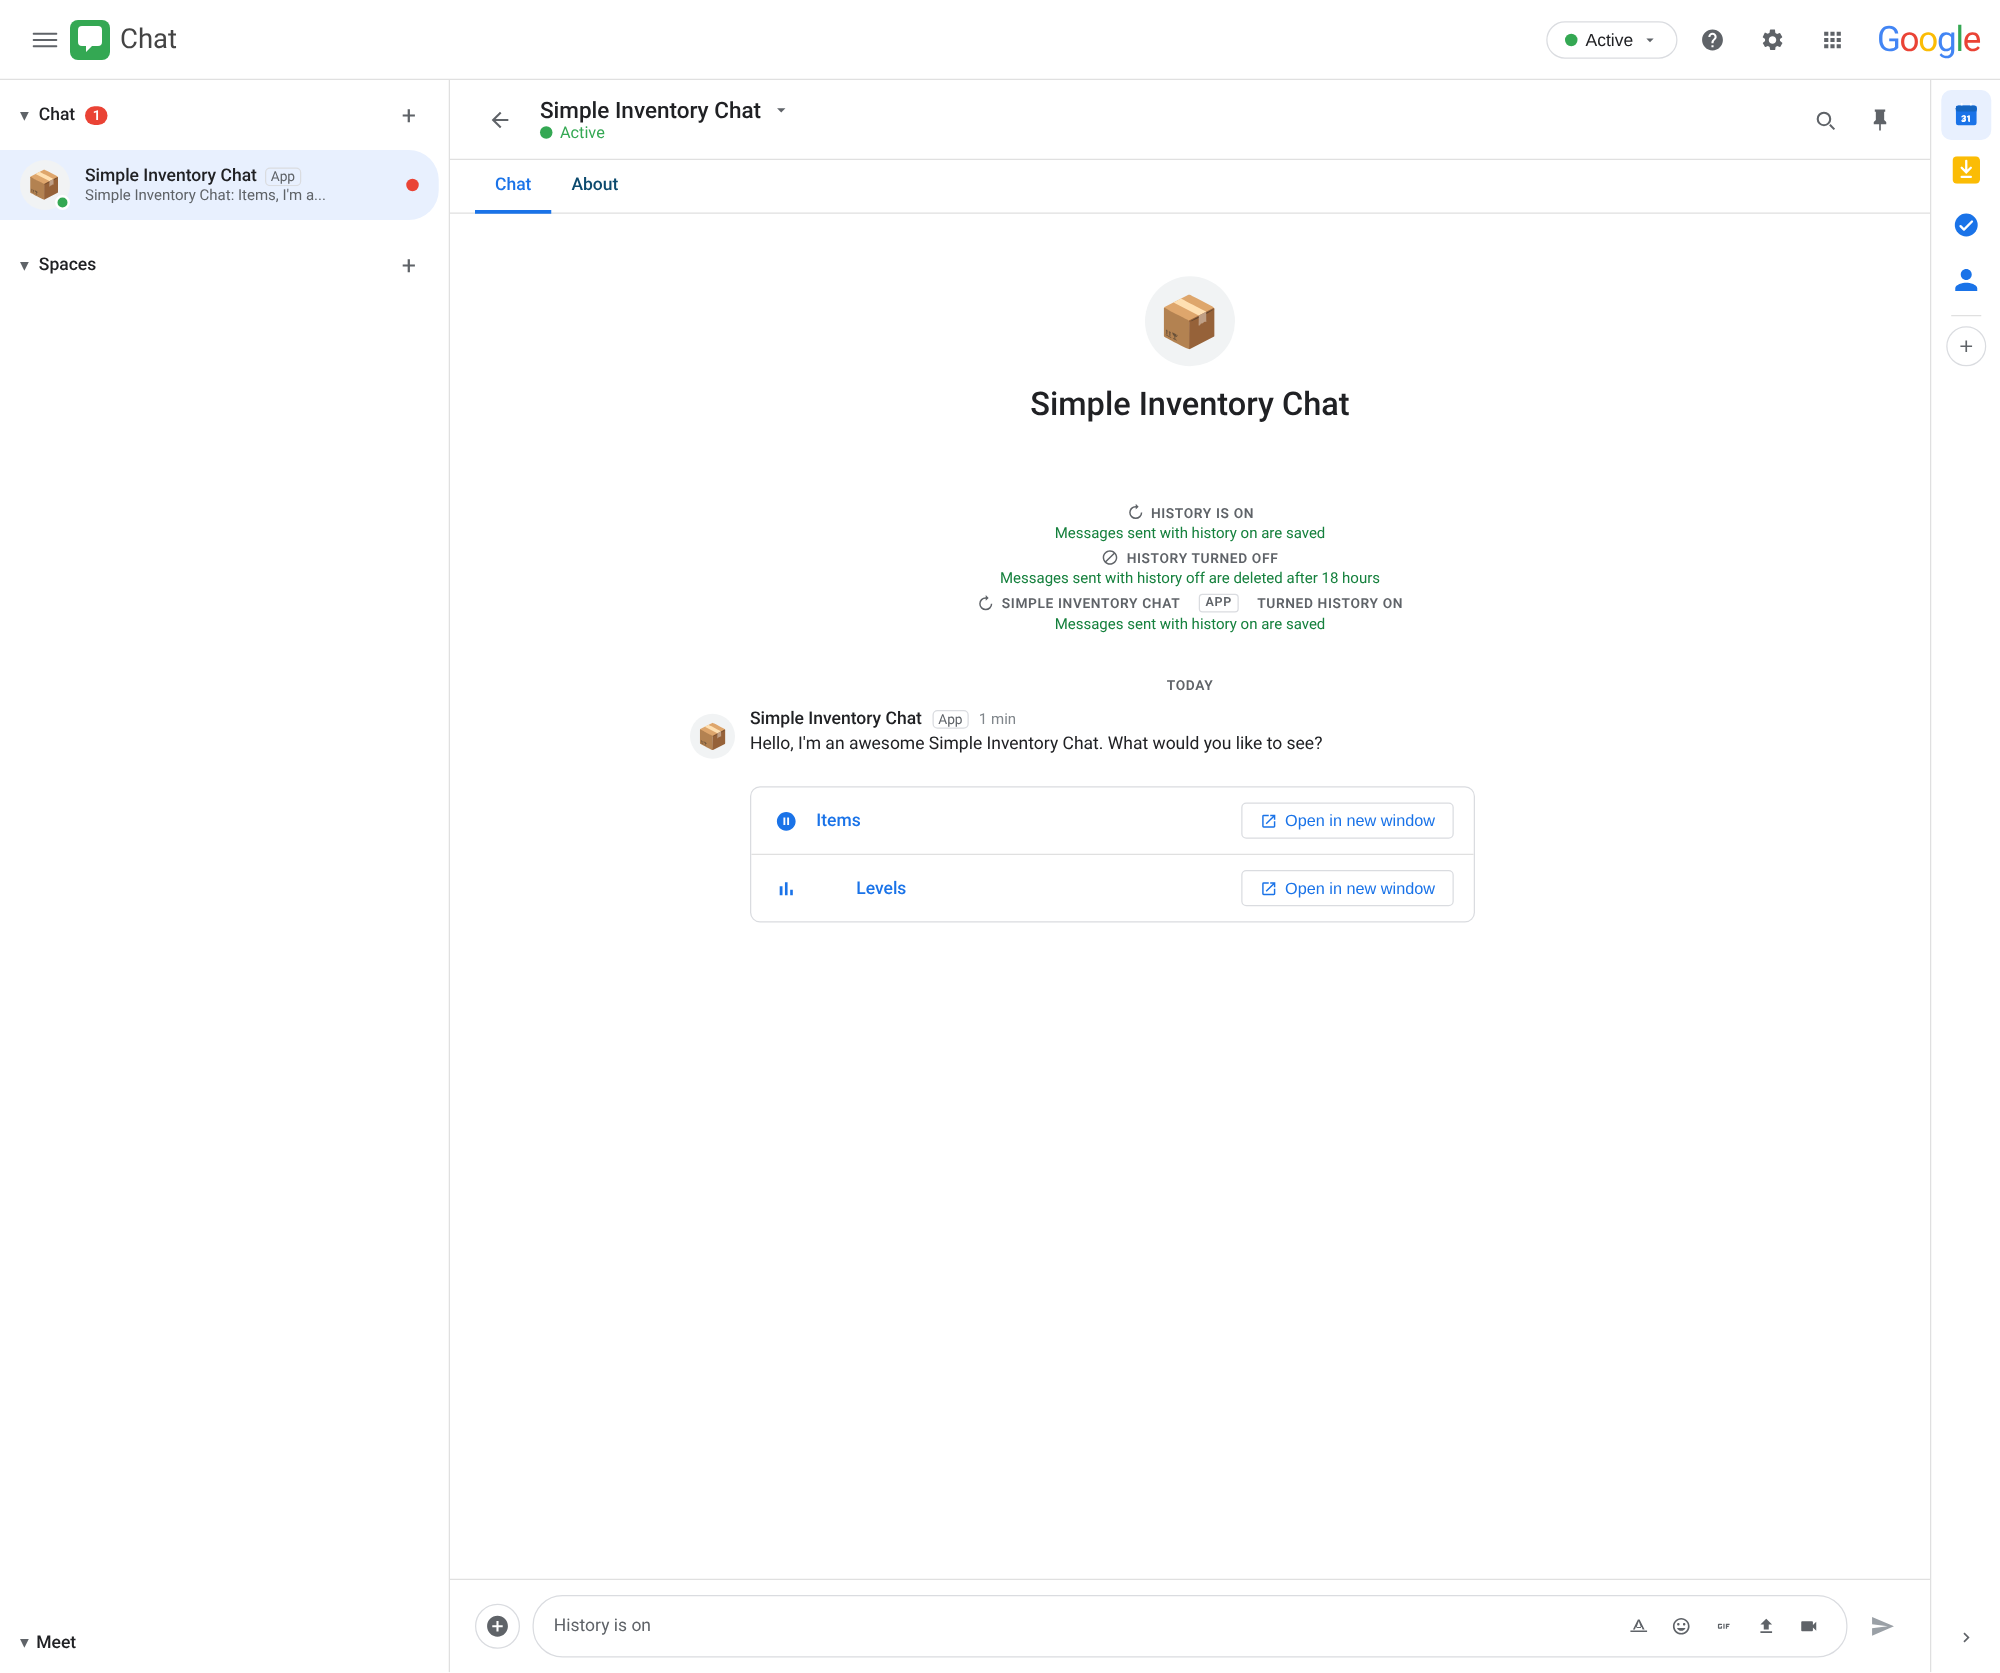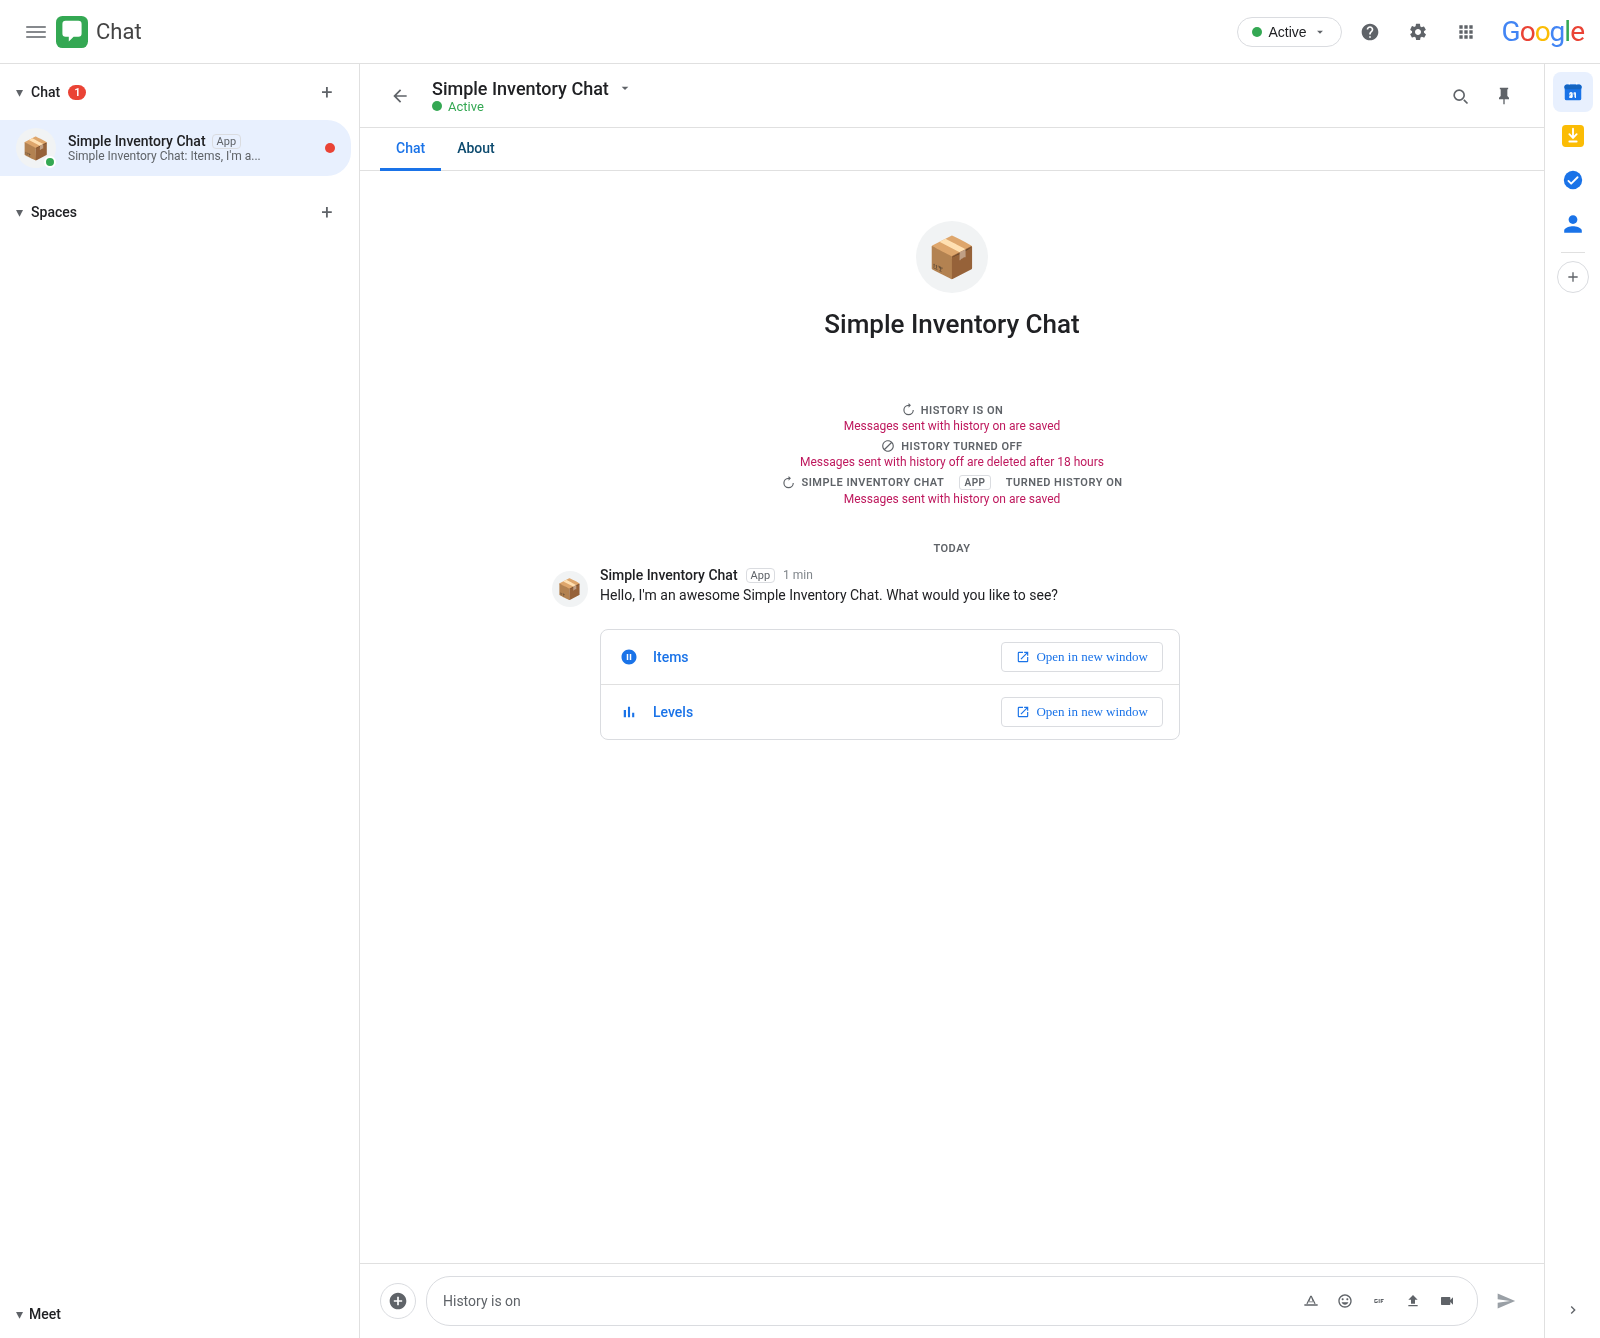--- a/index.html
+++ b/index.html
@@ -84,41 +84,41 @@
 
     .chat-messages { flex: 1; overflow-y: auto; padding: 20px; display: flex; flex-direction: column; align-items: center; }
 
     .bot-intro { display: flex; flex-direction: column; align-items: center; margin: 30px 0 40px; }
     .bot-avatar-large { width: 72px; height: 72px; background: #f1f3f4; border-radius: 50%; display: flex; align-items: center; justify-content: center; font-size: 40px; margin-bottom: 16px; }
     .bot-name-large { font-size: 26px; font-weight: 500; color: #202124; margin-bottom: 24px; }
 
     .history-notices { display: flex; flex-direction: column; align-items: center; gap: 6px; margin-bottom: 20px; width: 100%; }
     .history-notice { display: flex; flex-direction: column; align-items: center; gap: 2px; }
     .history-notice-title { display: flex; align-items: center; gap: 6px; font-size: 11px; font-weight: 600; color: #5f6368; letter-spacing: 0.5px; }
-    .history-notice-sub { font-size: 12px; color: #be185d; }
+    .history-notice-sub { font-size: 12px; color: #15803d; }
 
     .today-label { font-size: 11px; font-weight: 600; color: #5f6368; letter-spacing: 0.5px; margin: 16px 0 12px; }
 
     .message-row { display: flex; gap: 12px; width: 100%; max-width: 800px; margin-bottom: 12px; }
     .msg-avatar { width: 36px; height: 36px; border-radius: 50%; background: #f1f3f4; display: flex; align-items: center; justify-content: center; font-size: 20px; flex-shrink: 0; margin-top: 4px; }
     .msg-content { flex: 1; }
     .msg-meta { display: flex; align-items: center; gap: 8px; margin-bottom: 4px; }
     .msg-sender { font-size: 14px; font-weight: 500; color: #202124; }
     .msg-time { font-size: 12px; color: #80868b; }
     .msg-text { font-size: 14px; color: #202124; margin-bottom: 26px; }
 
     .card-box { border: 1px solid #dadce0; border-radius: 8px; overflow: hidden; width: 100%; max-width: 580px; }
     .card-row { display: flex; align-items: center; padding: 12px 16px; border-bottom: 1px solid #e0e0e0; }
-    .card-row:last-child { border-bottom: none; }
+    .card-row:last-child { border-bottom: none; gap: 32px; }
     .card-icon { color: #1a73e8; font-size: 18px; margin-right: 12px; width: 24px; display: flex; align-items: center; justify-content: center; }
     .card-label { font-size: 14px; color: #1a73e8; font-weight: 500; flex: 1; cursor: pointer; }
     .card-btn {
       display: flex; align-items: center; gap: 6px; border: 1px solid #dadce0;
       border-radius: 4px; padding: 6px 14px; font-size: 13px; color: #1a73e8;
-      cursor: pointer; background: white; font-weight: 500; font-family: Liberation Serif, serif;
+      cursor: pointer; background: white; font-weight: 500;
     }
 
     
     .chat-input-area { padding: 12px 20px; border-top: 1px solid #e0e0e0; flex-shrink: 0; display: flex; align-items: center; gap: 10px; }
     .add-msg-btn { width: 36px; height: 36px; border-radius: 50%; border: 1px solid #dadce0; display: flex; align-items: center; justify-content: center; cursor: pointer; color: #5f6368; font-size: 20px; flex-shrink: 0; }
     .input-box {
       flex: 1; border: 1px solid #dadce0; border-radius: 24px; padding: 10px 16px;
       font-size: 14px; color: #5f6368; outline: none; display: flex; align-items: center;
       justify-content: space-between;
     }

